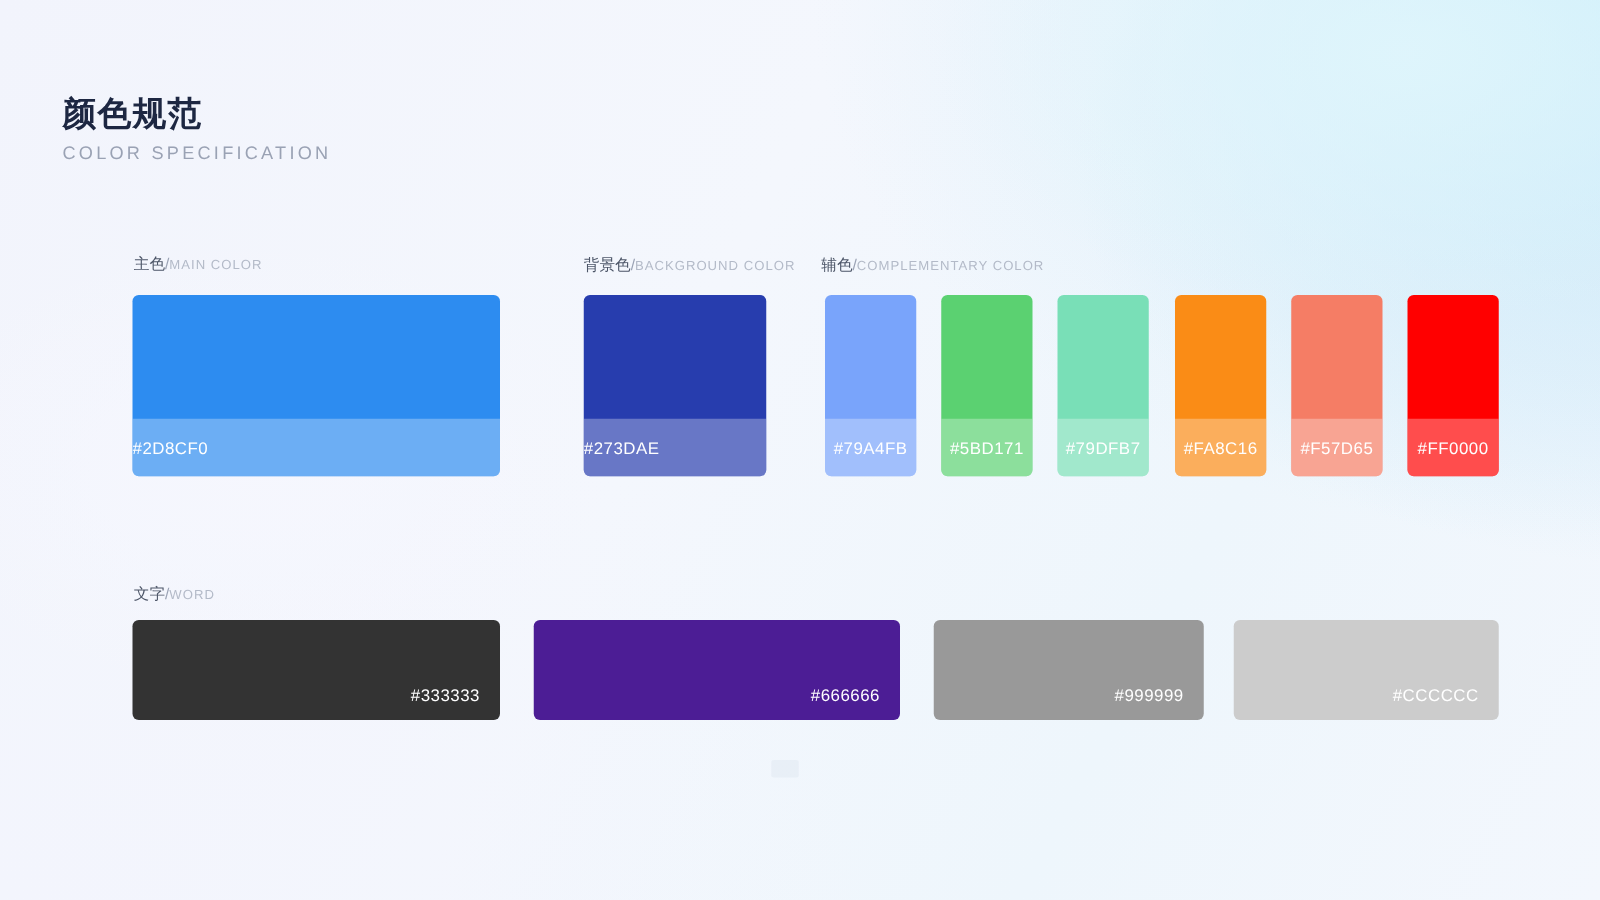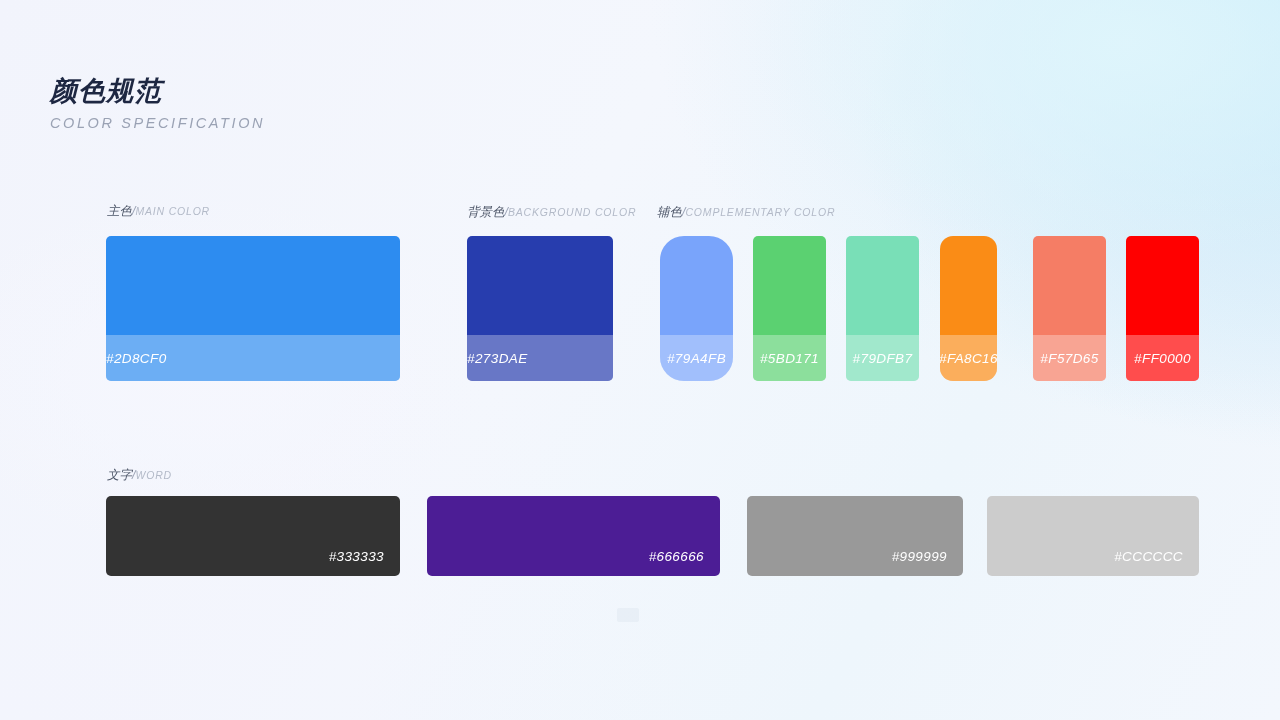--- a/index.html
+++ b/index.html
@@ -1,15 +1,15 @@
 <!DOCTYPE html>
 <html><head>
 <meta charset="utf-8">
 <style>
-  * { margin:0; padding:0; box-sizing:border-box;font-style:italic; }
+  * { margin:0; padding:0; box-sizing:border-box; }
   html, body { width:1280px; height:720px; overflow:hidden; }
   body {
     font-family:"Liberation Sans", sans-serif;
     background:#f4f7fd;
     position:relative;
   }
   .bg-layer { position:absolute; inset:0; }
   .bg-a { background:
       radial-gradient(900px 620px at 100% 0%,   rgba(205,238,250,0.95) 0%, rgba(214,238,250,0.45) 38%, rgba(244,247,253,0) 70%),
       radial-gradient(760px 520px at 104% 18%,  rgba(186,225,246,0.60) 0%, rgba(244,247,253,0) 62%),
@@ -111,36 +111,36 @@
       <span class="hex">#2D8CF0</span>
     </div>
   </div>
 
   <div class="swatch big" id="sw-bg" style="left: 467px; top: 236px; width: 146px; height: 145px; background: rgb(39, 61, 174);">
     <div class="strip">
       <span class="hex">#273DAE</span>
     </div>
   </div>
 
-  <div class="swatch narrow" id="sw-c0" style="left: 660px; top: 236px; width: 73px; height: 145px; background: rgb(121, 164, 251); border-radius: 24px;">
+  <div class="swatch narrow" id="sw-c0" style="left: 660px; top: 236px; width: 73px; height: 145px; background: rgb(121, 164, 251);">
     <div class="strip">
       <span class="hex">#79A4FB</span>
     </div>
   </div>
   <div class="swatch narrow" id="sw-c1" style="left: 753px; top: 236px; width: 73px; height: 145px; background: rgb(91, 209, 113);">
     <div class="strip">
       <span class="hex">#5BD171</span>
     </div>
   </div>
   <div class="swatch narrow" id="sw-c2" style="left: 846px; top: 236px; width: 73px; height: 145px; background: rgb(121, 223, 183);">
     <div class="strip">
       <span class="hex">#79DFB7</span>
     </div>
   </div>
-  <div class="swatch narrow" id="sw-c3" style="left: 940px; top: 236px; width: 57px; height: 145px; background: rgb(250, 140, 22); border-radius: 13px;">
+  <div class="swatch narrow" id="sw-c3" style="left: 940px; top: 236px; width: 73px; height: 145px; background: rgb(250, 140, 22);">
     <div class="strip">
       <span class="hex">#FA8C16</span>
     </div>
   </div>
   <div class="swatch narrow" id="sw-c4" style="left: 1033px; top: 236px; width: 73px; height: 145px; background: rgb(245, 125, 101);">
     <div class="strip">
       <span class="hex">#F57D65</span>
     </div>
   </div>
   <div class="swatch narrow" id="sw-c5" style="left: 1126px; top: 236px; width: 73px; height: 145px; background: rgb(255, 0, 0);">

